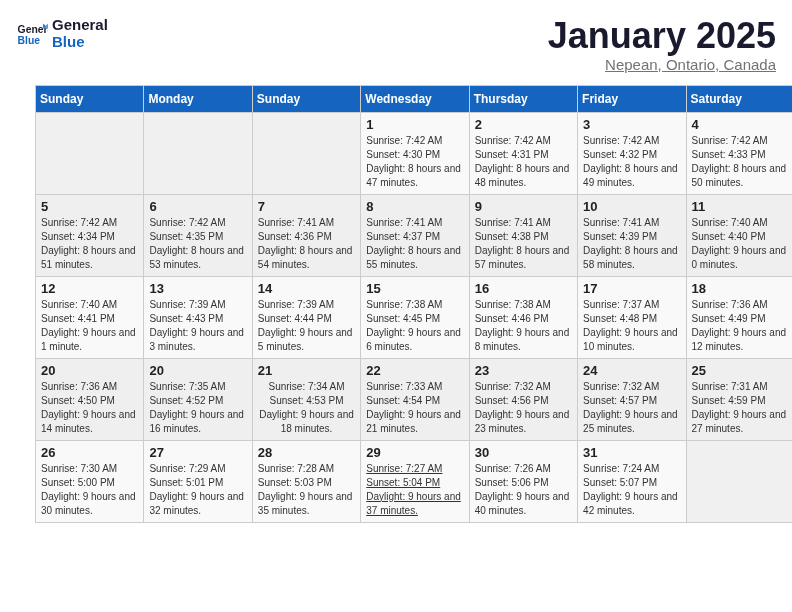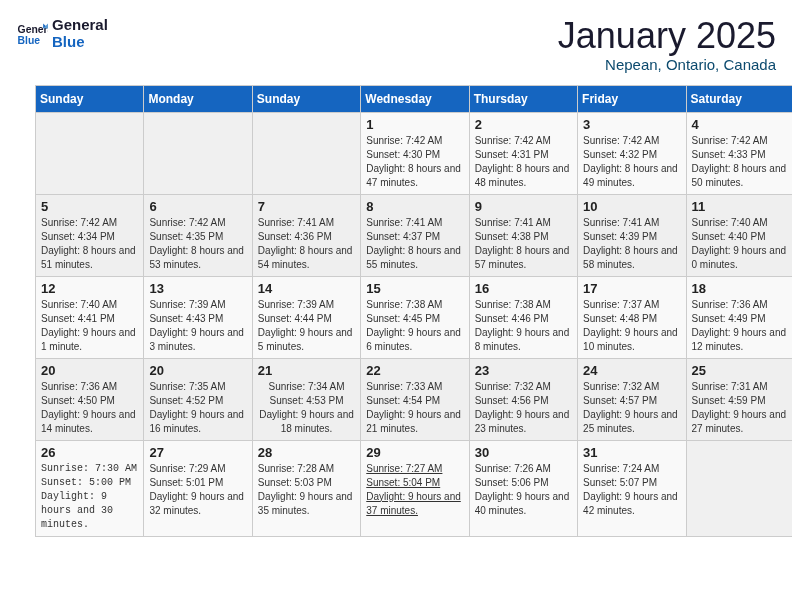--- a/index.html
+++ b/index.html
@@ -21,27 +21,28 @@
       align-items: center;
       gap: 4px;
     }
     .logo-icon {
       width: 32px;
       height: 32px;
     }
     .title-block { text-align: right; }
     .month-title {
       font-size: 36px;
-      font-weight: normal;
+      font-weight: bold;
       color: #1a1a2e;
       line-height: 1.1;
     }
     .subtitle {
       font-size: 15px;
-      color: #0c4a6e;
+      color: #737373;
+      text-decoration: underline;
     }
     table {
       width: 100%;
       border-collapse: collapse;
       table-layout: fixed;
       margin-left: 19px;
     }
     thead tr th {
       background: #1565c0;
       color: #fff;
@@ -270,21 +271,21 @@
         <td>
           <span class="day-number">25</span>
           <div class="day-info" style="white-space: pre-line;">Sunrise: 7:31 AM
 Sunset: 4:59 PM
 Daylight: 9 hours and 27 minutes.</div>
         </td>
       </tr>
       <tr>
         <td>
           <span class="day-number">26</span>
-          <div class="day-info" style="white-space: pre-line; font-family: Liberation Mono, monospace;">Sunrise: 7:30 AM
+          <div class="day-info" style="white-space: pre-line;">Sunrise: 7:30 AM
 Sunset: 5:00 PM
 Daylight: 9 hours and 30 minutes.</div>
         </td>
         <td>
           <span class="day-number">27</span>
           <div class="day-info" style="white-space: pre-line;">Sunrise: 7:29 AM
 Sunset: 5:01 PM
 Daylight: 9 hours and 32 minutes.</div>
         </td>
         <td>

